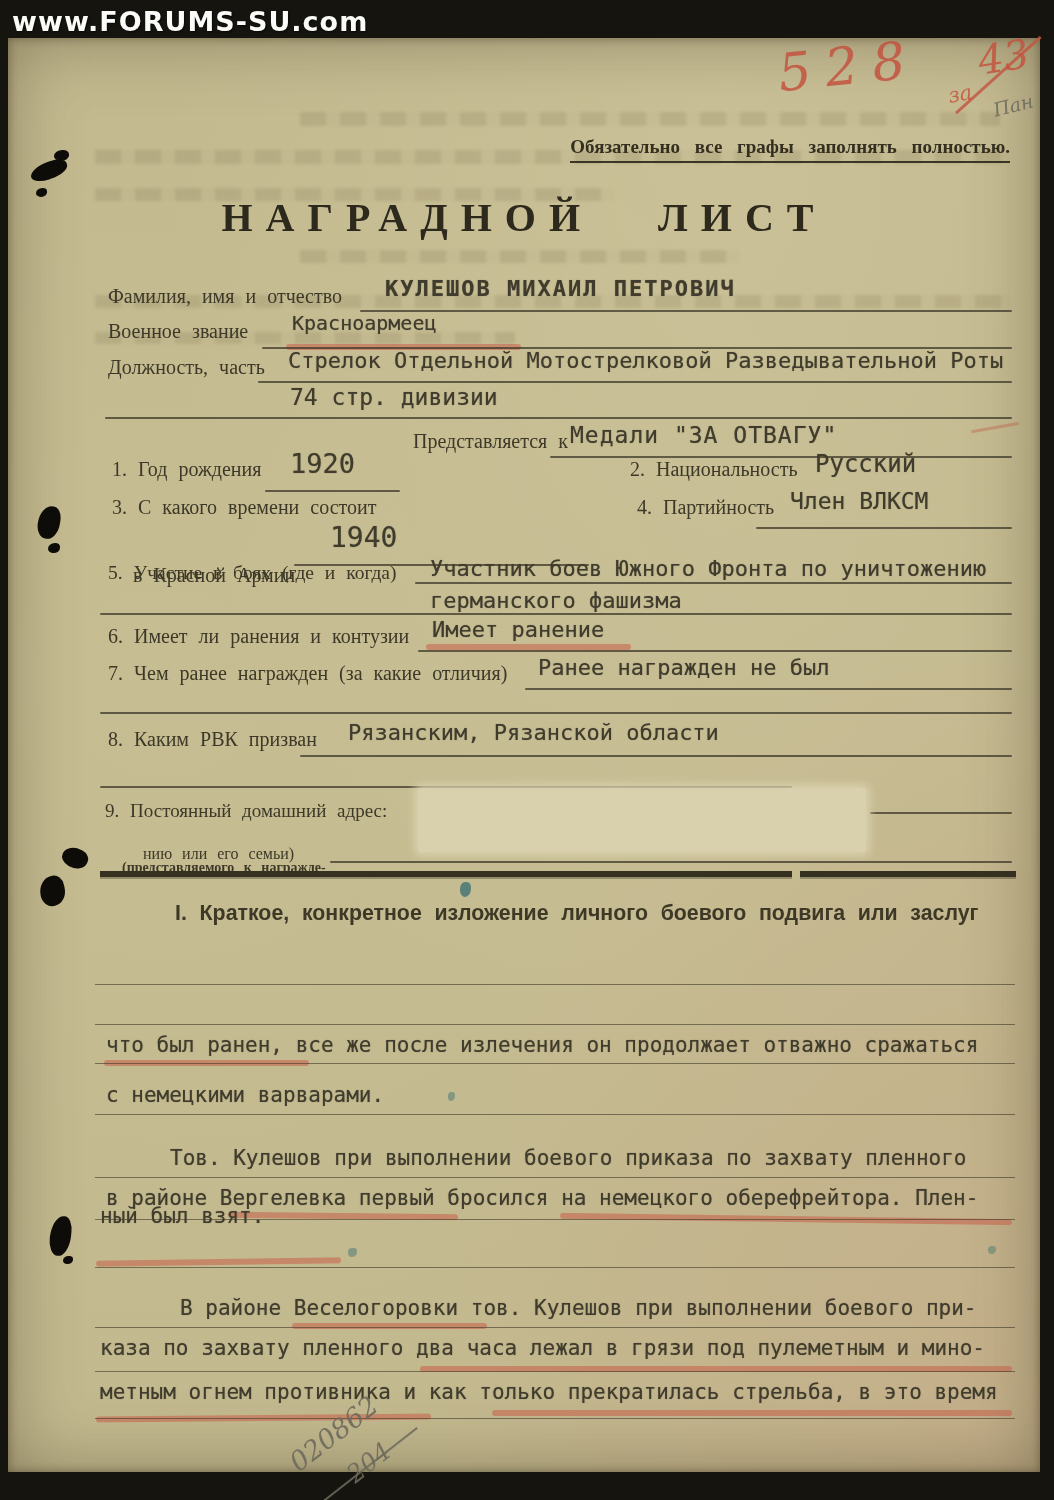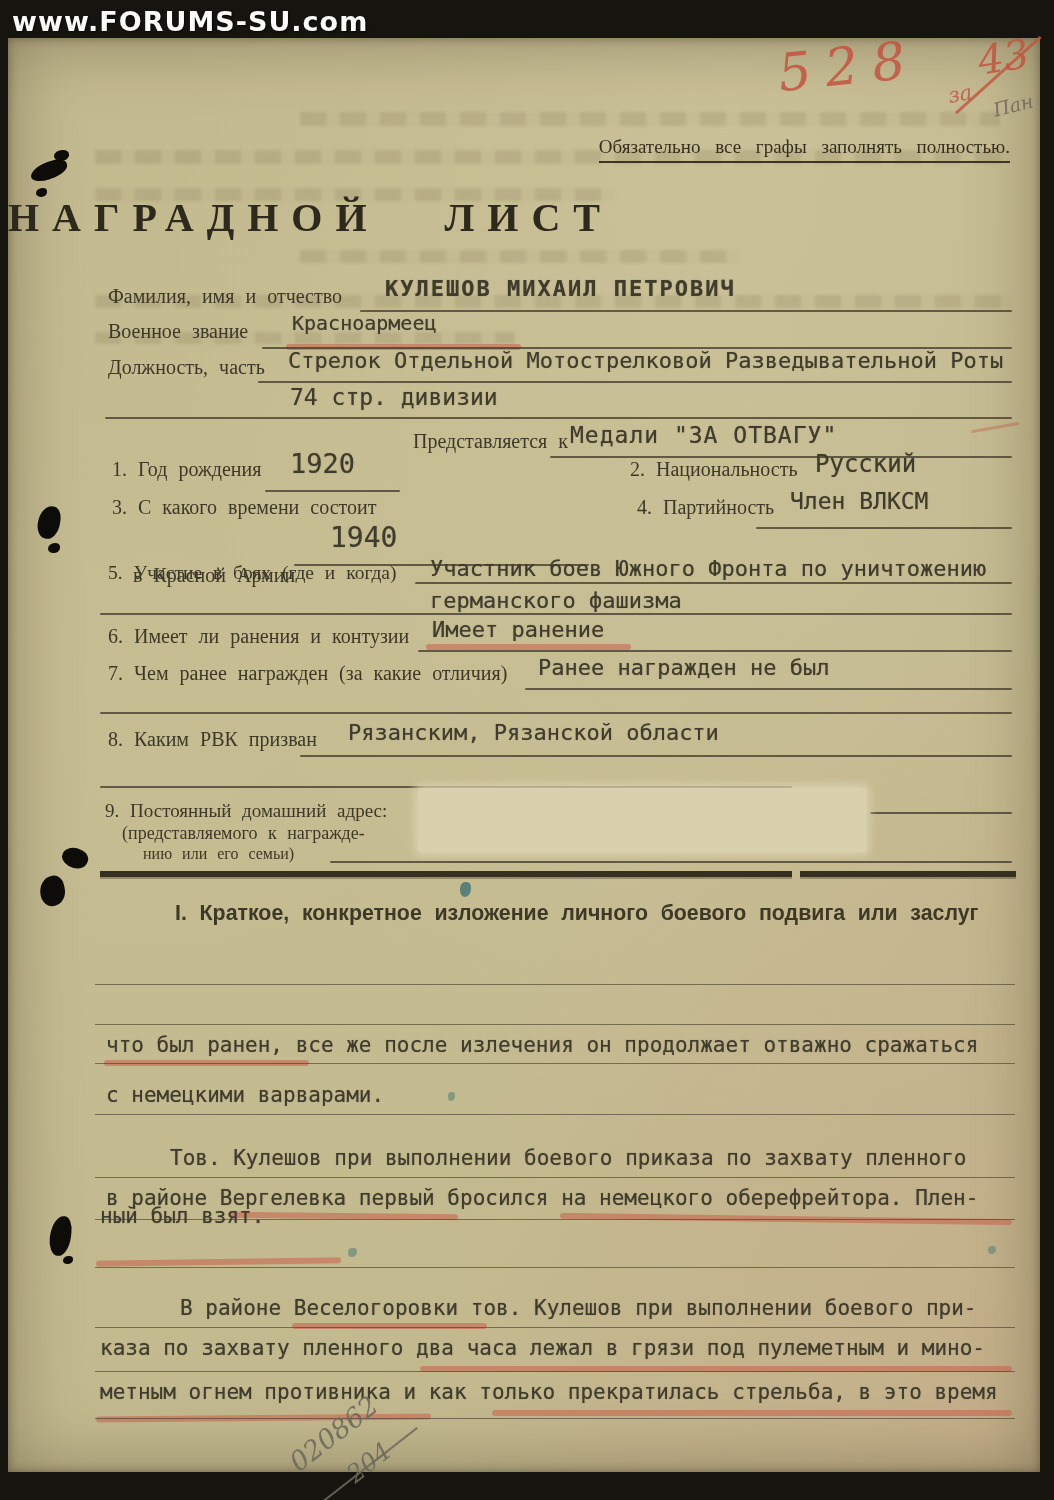--- a/index.html
+++ b/index.html
@@ -21,21 +21,21 @@
   .thickbar{height:6px;background:#35301f;box-shadow:0 2px 0 rgba(53,48,31,0.35);}
   .red-stroke{height:6px;background:rgba(198,95,72,0.55);border-radius:3px;filter:blur(0.4px);}
   .hole{background:#0d0c08;border-radius:60% 40% 55% 45%;}
   .bleed{filter:blur(1.6px);opacity:0.55;
      background:repeating-linear-gradient(90deg, rgba(98,88,55,0.28) 0 26px, rgba(98,88,55,0.05) 26px 40px);}
   .watermark{font-family:"DejaVu Sans","Liberation Sans",sans-serif;font-weight:bold;font-size:27px;
      color:#fbfbf9;letter-spacing:1px;text-shadow:1px 1px 2px rgba(0,0,0,0.6);}
   .hand-red{font-family:"DejaVu Serif",serif;font-style:italic;color:rgba(195,84,64,0.85);white-space:nowrap;}
   .hand-pencil{font-family:"DejaVu Serif",serif;font-style:italic;color:rgba(110,106,92,0.9);white-space:nowrap;}
   .title{font-family:"Liberation Serif",serif;font-weight:bold;font-size:40px;color:#2d291c;
-     letter-spacing:13px;word-spacing:42px;white-space:nowrap;}
+     letter-spacing:13px;word-spacing:42px;text-align:center;white-space:nowrap;}
   .heading{font-family:"Liberation Sans",sans-serif;font-weight:bold;font-size:22px;color:#3e3926;
      word-spacing:7px;white-space:nowrap;transform:scaleX(0.97);transform-origin:left;}
   .instruction{font-family:"Liberation Serif",serif;font-size:19px;color:#352f20;word-spacing:10px;
      border-bottom:2px solid #3c3526;padding-bottom:3px;white-space:nowrap;}
   .inkspot{background:rgba(52,110,112,0.75);border-radius:50% 40% 60% 50%;filter:blur(0.5px);}
   .redact{background:#d9d1ad;border-radius:3px;box-shadow:0 0 8px 4px rgba(217,209,173,0.95);}
 </style>
 </head>
 <body>
 
@@ -60,21 +60,21 @@
   <div class="abs hole" style="left:40px;top:876px;width:25px;height:30px;transform:rotate(-12deg);"></div>
   <div class="abs hole" style="left:50px;top:1216px;width:21px;height:40px;transform:rotate(6deg);"></div>
   <div class="abs hole" style="left:63px;top:1256px;width:10px;height:8px;"></div>
 
   <div class="abs hand-red" style="left:778px;top:36px;font-size:52px;letter-spacing:14px;transform:rotate(-6deg);">528</div>
   <div class="abs hand-red" style="left:948px;top:82px;font-size:21px;transform:rotate(-10deg);">за</div>
   <div class="abs hand-red" style="left:978px;top:34px;font-size:40px;transform:rotate(-9deg);">43</div>
   <div class="abs" style="left:955px;top:112px;width:114px;height:3px;background:rgba(195,84,64,0.8);transform:rotate(-42deg);transform-origin:0 0;"></div>
   <div class="abs hand-pencil" style="left:993px;top:94px;font-size:19px;transform:rotate(-14deg);">Пан</div>
 
-  <div class="abs instruction" style="right:44px;top:136px;">Обязательно все графы заполнять полностью.</div>
+  <div class="abs instruction" style="right:44px;top:136px;font-weight:bold;">Обязательно все графы заполнять полностью.</div>
 
   <div class="abs title" style="left:8px;top:194px;width:1032px;">НАГРАДНОЙ ЛИСТ</div>
 
   <div class="abs lbl" style="left:108px;top:285px;">Фамилия, имя и отчество</div>
   <div class="abs typed" style="left:385px;top:276px;letter-spacing:2px;font-weight:bold;">КУЛЕШОВ МИХАИЛ ПЕТРОВИЧ</div>
   <div class="abs rule" style="left:360px;top:310px;width:652px;"></div>
 
   <div class="abs lbl" style="left:108px;top:320px;">Военное звание</div>
   <div class="abs typed" style="left:292px;top:311px;font-size:20px;">Красноармеец</div>
   <div class="abs red-stroke" style="left:286px;top:344px;width:235px;"></div>
@@ -122,21 +122,21 @@
   <div class="abs typed" style="left:538px;top:655px;">Ранее награжден не был</div>
   <div class="abs rule" style="left:525px;top:688px;width:487px;"></div>
   <div class="abs rule" style="left:100px;top:712px;width:912px;"></div>
 
   <div class="abs lbl" style="left:108px;top:728px;">8. Каким РВК призван</div>
   <div class="abs typed" style="left:348px;top:720px;">Рязанским, Рязанской области</div>
   <div class="abs rule" style="left:300px;top:755px;width:712px;"></div>
   <div class="abs rule" style="left:100px;top:786px;width:692px;"></div>
 
   <div class="abs lbl" style="left:105px;top:800px;font-size:19px;">9. Постоянный домашний адрес:</div>
-  <div class="abs lbl" style="left:122px;top:823px;font-size:18px;">(представляемого к награжде-</div>
+  <div class="abs lbl" style="left:122px;top:860px;font-size:14px;font-weight:bold;">(представляемого к награжде-</div>
   <div class="abs lbl" style="left:143px;top:845px;font-size:16px;">нию или его семьи)</div>
   <div class="abs rule" style="left:870px;top:812px;width:142px;"></div>
   <div class="abs redact" style="left:418px;top:788px;width:448px;height:64px;"></div>
   <div class="abs rule" style="left:330px;top:861px;width:682px;"></div>
 
   <div class="abs thickbar" style="left:100px;top:871px;width:692px;"></div>
   <div class="abs thickbar" style="left:800px;top:871px;width:216px;"></div>
 
   <div class="abs inkspot" style="left:460px;top:882px;width:11px;height:15px;"></div>
 

